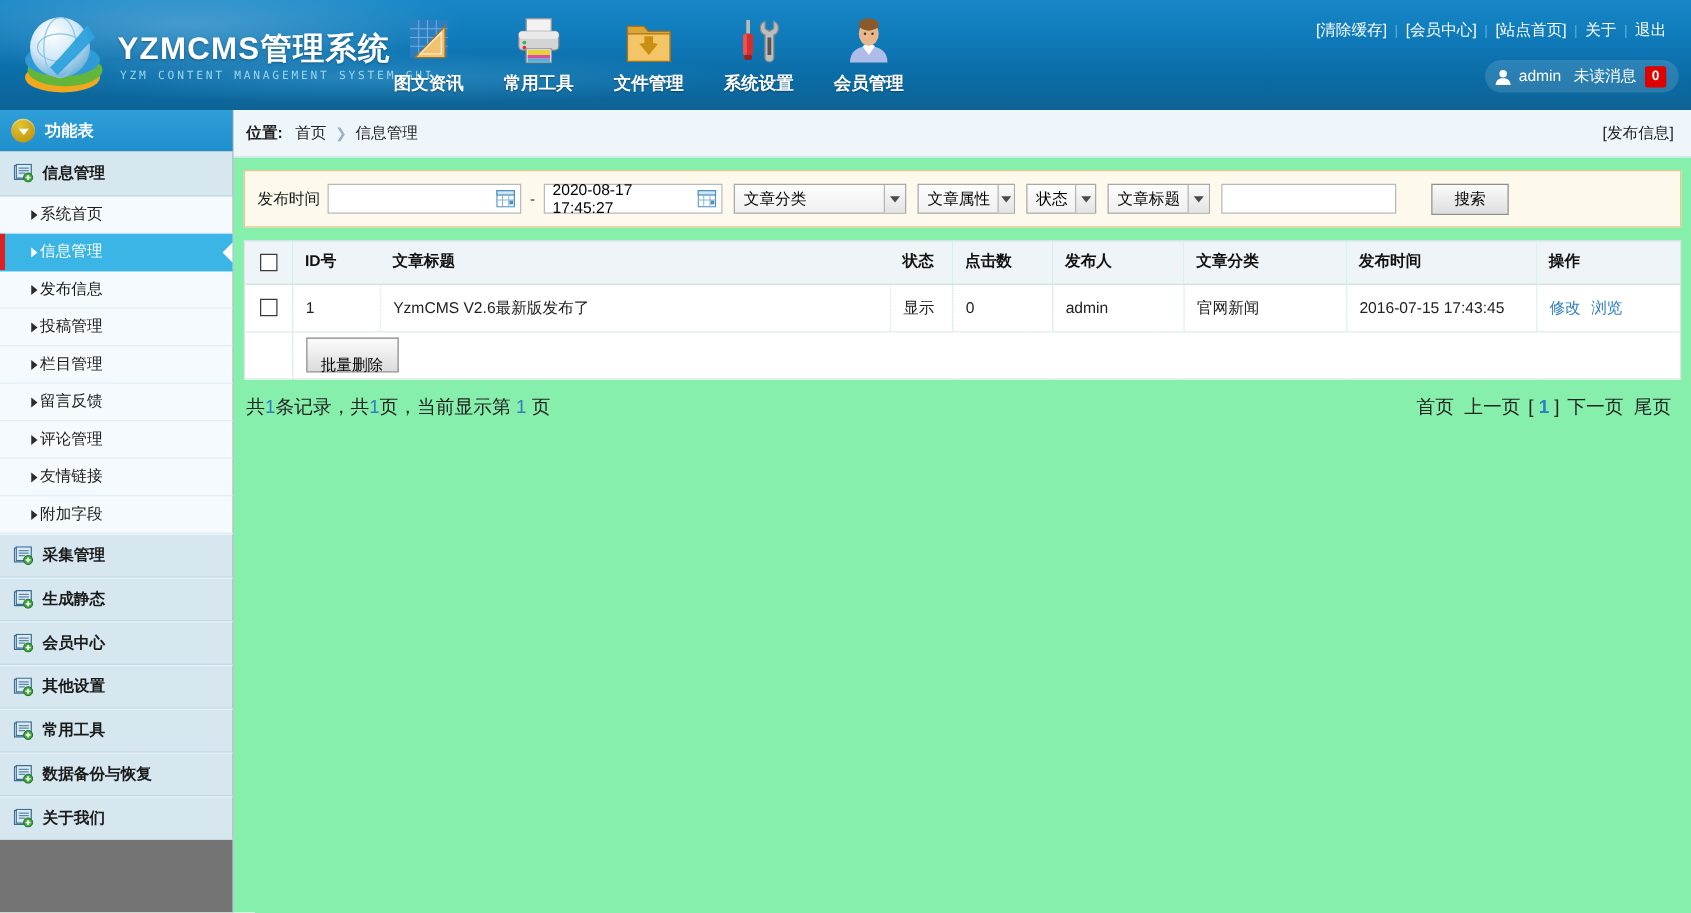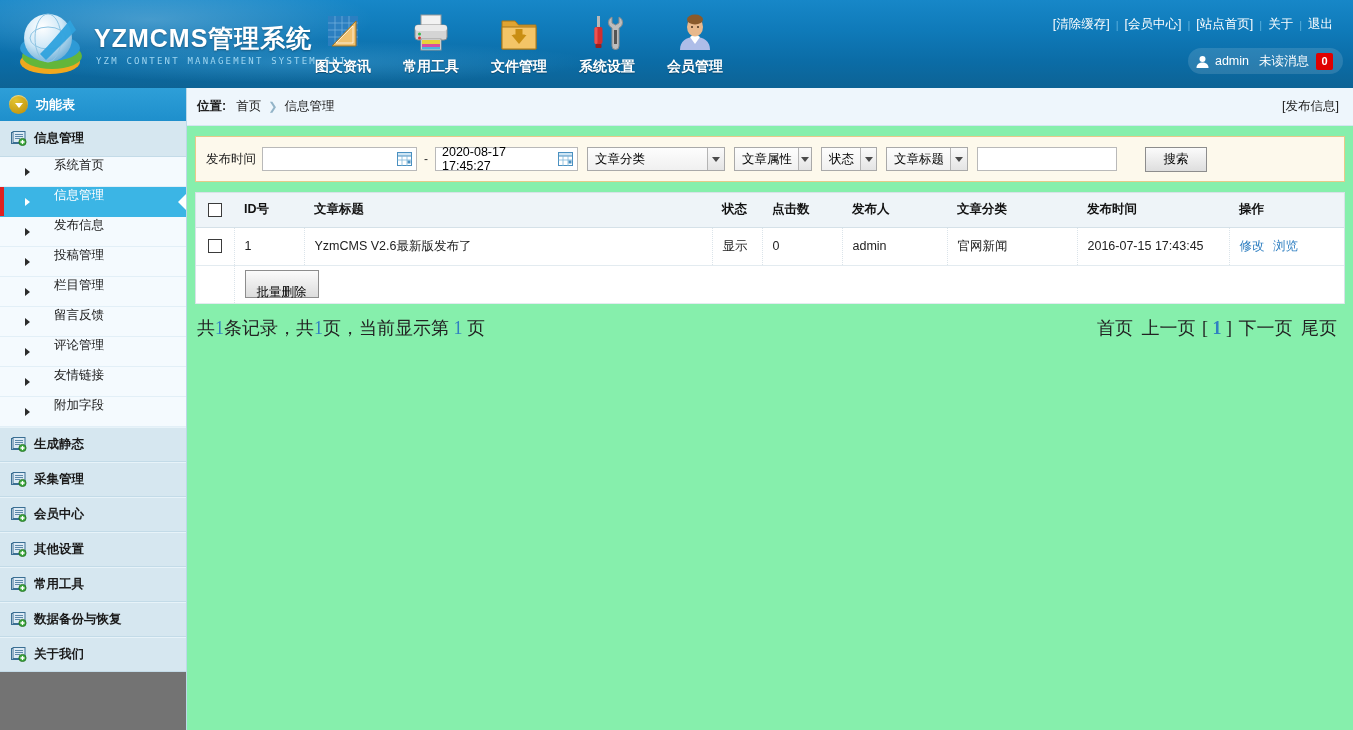--- a/index.html
+++ b/index.html
@@ -152,22 +152,22 @@
     color: #1a1a1a; font-size: 12.5px; font-weight: bold;
     cursor: pointer;
   }
   .grp-head .ico { margin-right: 7px; display: flex; }
 
   .sub-list { background: #f4fafe; }
   .sub-item {
     position: relative;
     height: 30px;
     border-bottom: 1px solid #e2eff7;
-    display: flex; align-items: flex-start;
-    padding-left: 54px;
+    display: flex; align-items: center;
+    padding-left: 32px;
     color: #1a1a1a; font-size: 12.5px;
     cursor: pointer;
   }
   .sub-item .arrow {
     position: absolute; left: 25px; top: 50%; margin-top: -4px;
     width: 0; height: 0;
     border-top: 4px solid transparent;
     border-bottom: 4px solid transparent;
     border-left: 5px solid #2b2b2b;
   }
@@ -334,21 +334,21 @@
     background: linear-gradient(180deg, #fbfbfb, #dcdcdc);
     border: 1px solid #8d8d8d;
     font-size: 12.5px; color: #000;
     cursor: pointer;
     font-family: inherit;
   }
 
   .pager {
     margin: 12px 14px 0 10px;
     display: flex; align-items: center;
-    font-size: 18px; color: #222; font-family: Liberation Serif, serif;
+    font-size: 15px; color: #222;
   }
   .pager .num { color: #2f7fc1; }
   .pager-right { margin-left: auto; }
   .pager-right a { color: #222; text-decoration: none; margin: 0 2px; cursor: pointer; }
   .pager-right .cur { color: #2f7fc1; font-weight: bold; }
 </style>
 </head>
 <body>
 
 <div class="header">
@@ -544,36 +544,36 @@
         <svg width="16" height="15" viewBox="0 0 16 15">
           <rect x="0.5" y="1.5" width="12" height="11" fill="#ffffff" stroke="#3a6f93" stroke-width="1"></rect>
           <rect x="2" y="0.5" width="12" height="11" fill="#dceaf5" stroke="#3a6f93" stroke-width="1"></rect>
           <g stroke="#5b87a8" stroke-width="1">
               <path d="M4 3.5 h8 M4 5.5 h8 M4 7.5 h5"></path>
             </g>
           <circle cx="11.5" cy="11" r="3.6" fill="#3faa3f" stroke="#216b21" stroke-width="0.8"></circle>
           <path d="M11.5 9 v4 M9.5 11 h4" stroke="#ffffff" stroke-width="1.3"></path>
         </svg>
       </span>
-      <span>生成静态</span>
+      <span>采集管理</span>
     </div>
 
     <div class="grp-plain">
       <span class="ico">
         <svg width="16" height="15" viewBox="0 0 16 15">
           <rect x="0.5" y="1.5" width="12" height="11" fill="#ffffff" stroke="#3a6f93" stroke-width="1"></rect>
           <rect x="2" y="0.5" width="12" height="11" fill="#dceaf5" stroke="#3a6f93" stroke-width="1"></rect>
           <g stroke="#5b87a8" stroke-width="1">
               <path d="M4 3.5 h8 M4 5.5 h8 M4 7.5 h5"></path>
             </g>
           <circle cx="11.5" cy="11" r="3.6" fill="#3faa3f" stroke="#216b21" stroke-width="0.8"></circle>
           <path d="M11.5 9 v4 M9.5 11 h4" stroke="#ffffff" stroke-width="1.3"></path>
         </svg>
       </span>
-      <span>采集管理</span>
+      <span>生成静态</span>
     </div>
 
     <div class="grp-plain">
       <span class="ico">
         <svg width="16" height="15" viewBox="0 0 16 15">
           <rect x="0.5" y="1.5" width="12" height="11" fill="#ffffff" stroke="#3a6f93" stroke-width="1"></rect>
           <rect x="2" y="0.5" width="12" height="11" fill="#dceaf5" stroke="#3a6f93" stroke-width="1"></rect>
           <g stroke="#5b87a8" stroke-width="1">
               <path d="M4 3.5 h8 M4 5.5 h8 M4 7.5 h5"></path>
             </g>

